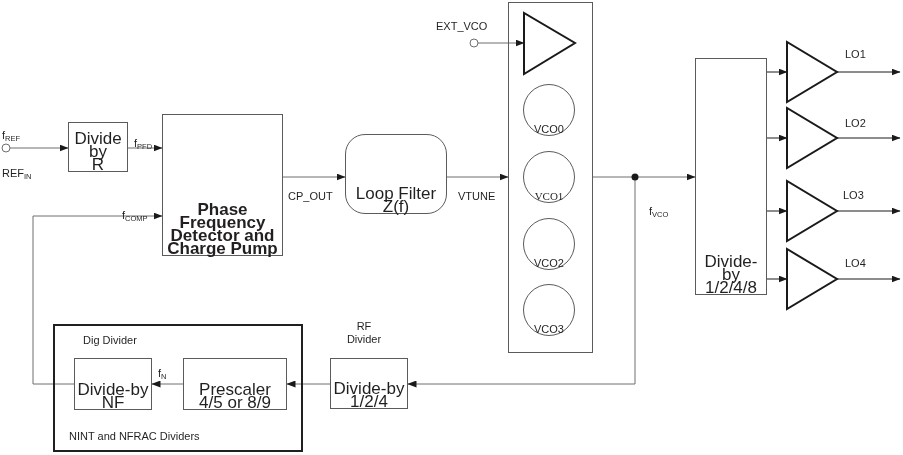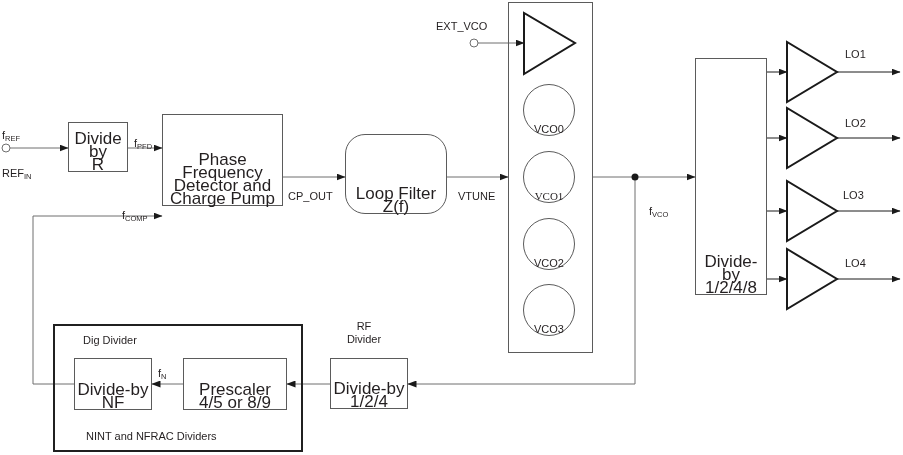--- a/index.html
+++ b/index.html
@@ -70,21 +70,21 @@
     <polygon points="787,108 787,168 837,138" fill="#ffffff" stroke="#1a1a1a" stroke-width="2"></polygon>
     <polygon points="787,181 787,241 837,211" fill="#ffffff" stroke="#1a1a1a" stroke-width="2"></polygon>
     <polygon points="787,249 787,309 837,279" fill="#ffffff" stroke="#1a1a1a" stroke-width="2"></polygon>
   </svg>
 
   <div class="box" style="left:68px;top:122px;width:60px;height:50px;">
     <span>Divide by
 R</span>
   </div>
 
-  <div class="box" style="left:162px;top:114px;width:121px;height:92px;">
+  <div class="box" style="left:162px;top:114px;width:121px;height:142px;font-weight:bold;">
     <span>Phase Frequency
 Detector and
 Charge Pump</span>
   </div>
 
   <div class="box" style="left:345px;top:134px;width:102px;height:80px;border-radius:20px;">
     <span>Loop Filter
 Z(f)</span>
   </div>
 
@@ -102,21 +102,21 @@
     <span>VCO3</span>
   </div>
 
   <div class="box" style="left:695px;top:58px;width:72px;height:237px;">
     <span>Divide-by
 1/2/4/8</span>
   </div>
 
   <div class="box group" style="left:53px;top:324px;width:250px;height:128px;"></div>
   <div class="lbl" style="left:83px;top:334px;">Dig Divider</div>
-  <div class="lbl" style="left:86px;top:430px;">NINT and NFRAC Dividers</div>
+  <div class="lbl" style="left:69px;top:430px;">NINT and NFRAC Dividers</div>
 
   <div class="box" style="left:74px;top:358px;width:78px;height:52px;">
     <span>Divide-by
 NF</span>
   </div>
 
   <div class="box" style="left:183px;top:358px;width:104px;height:52px;">
     <span>Prescaler
 4/5 or 8/9</span>
   </div>

